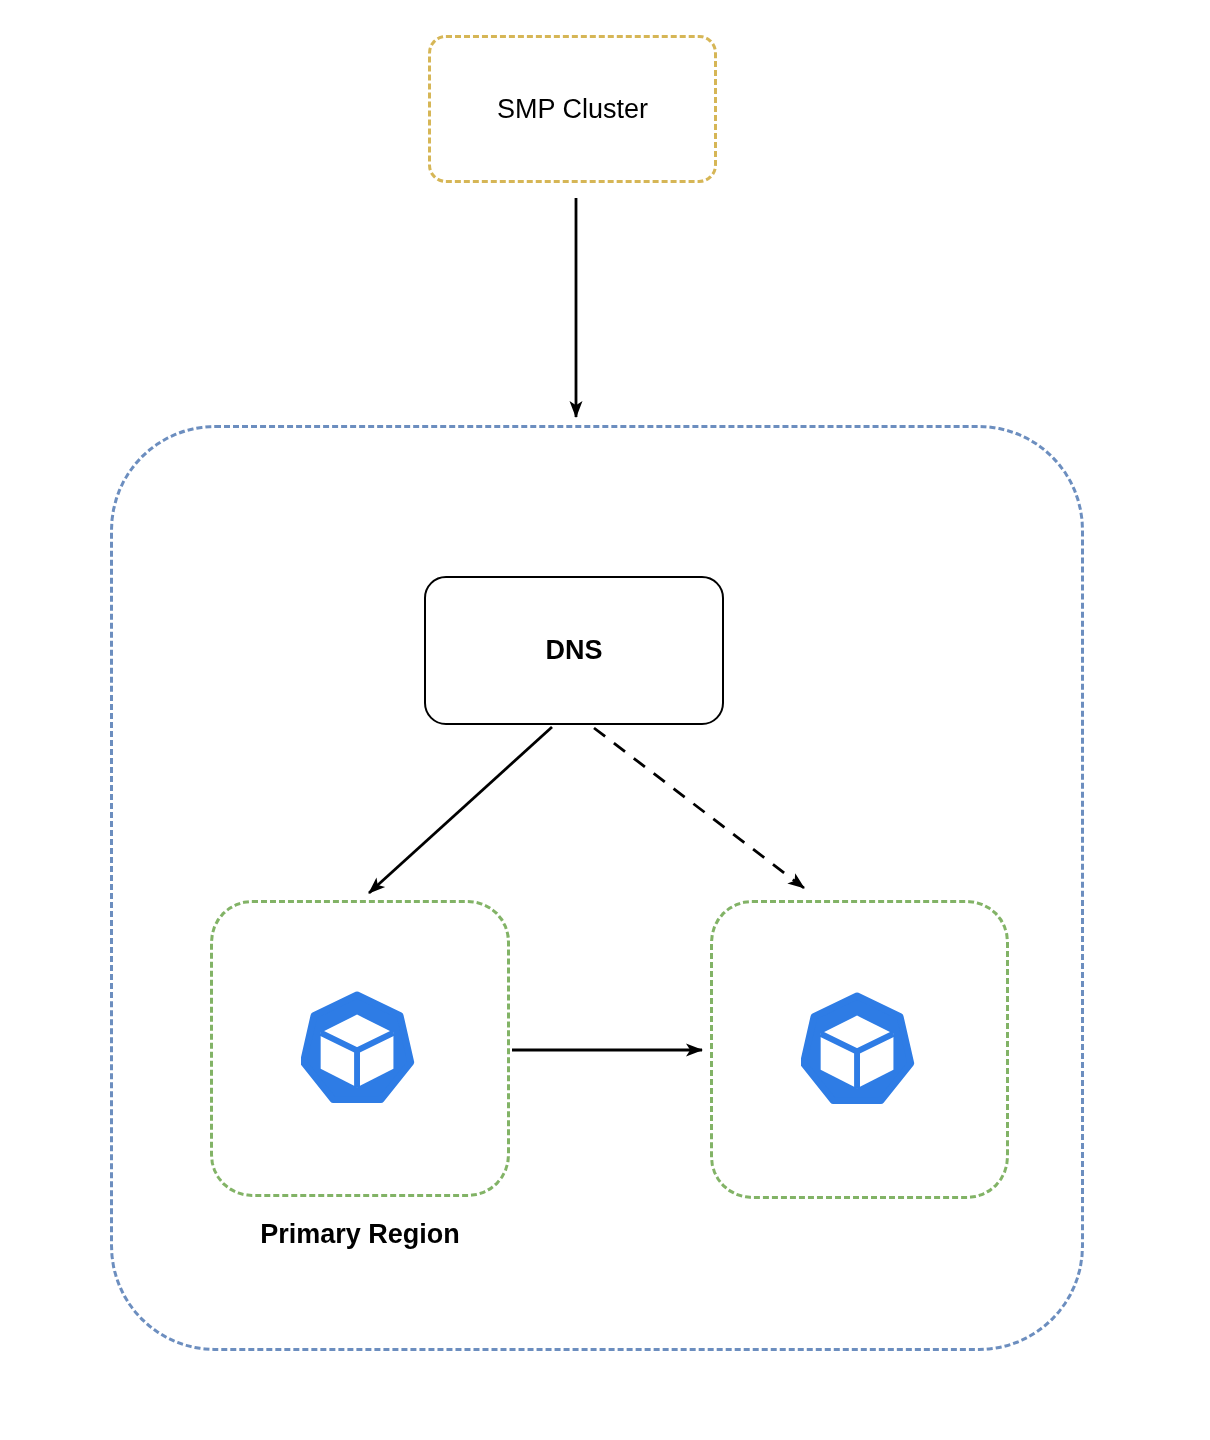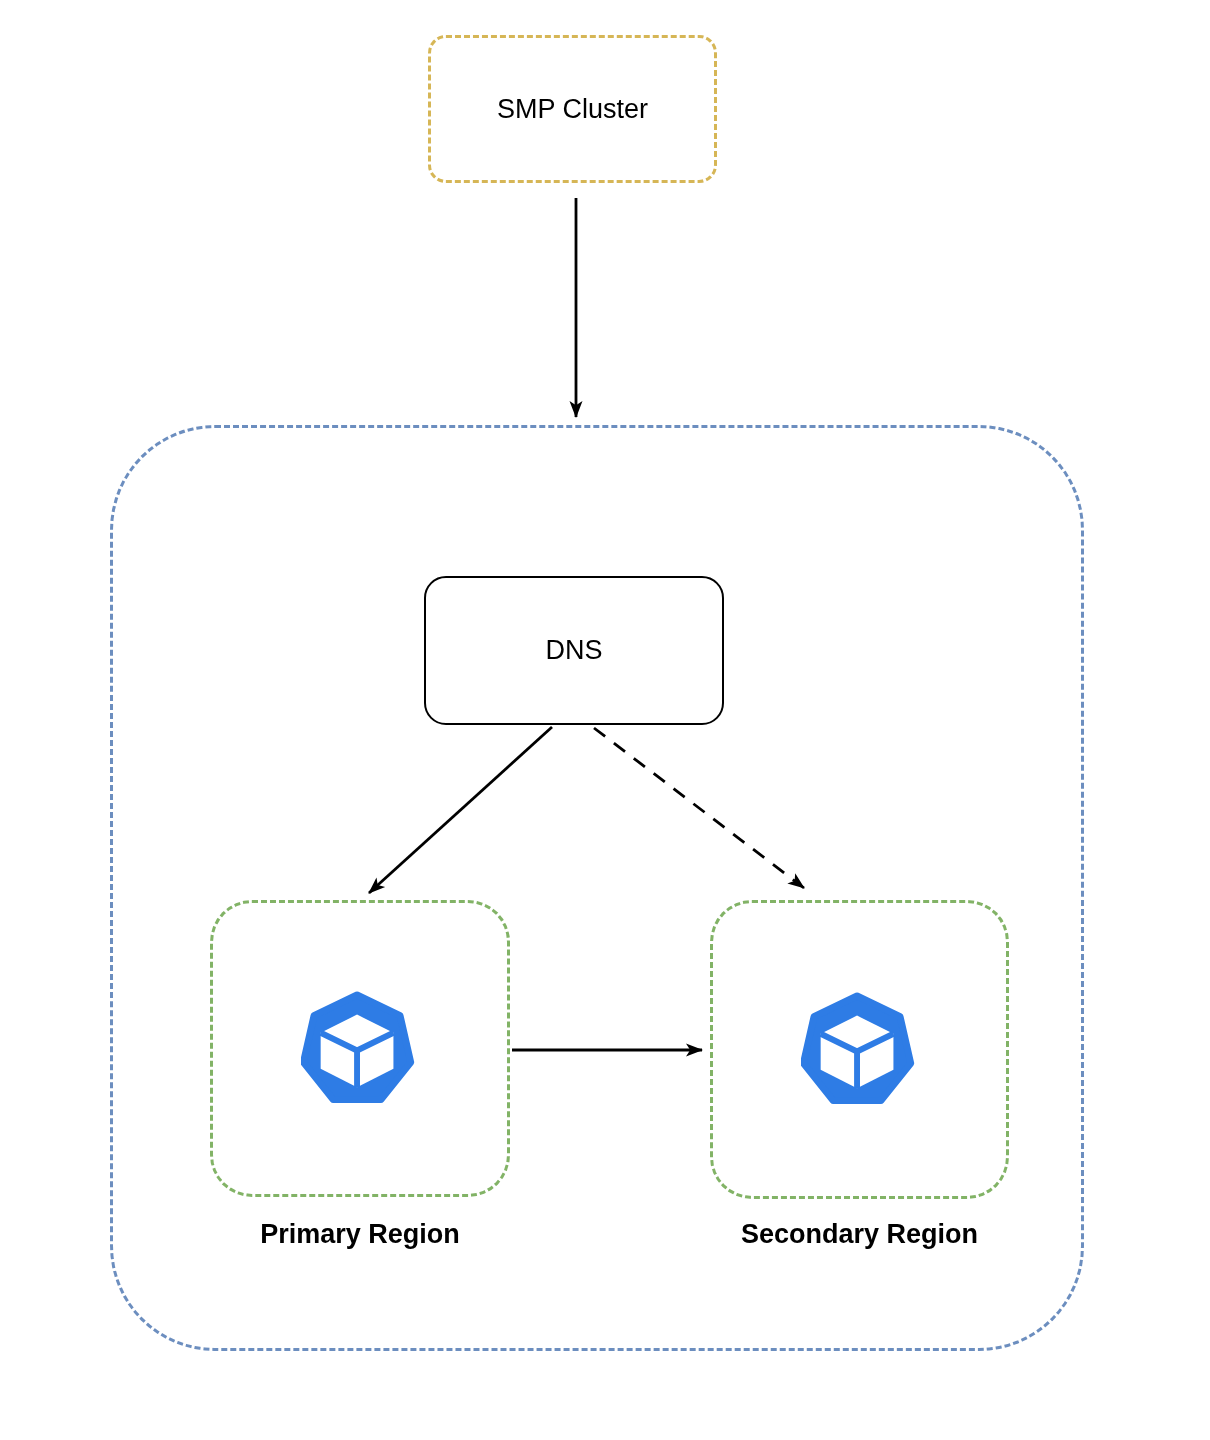--- a/index.html
+++ b/index.html
@@ -44,20 +44,21 @@
     width: 974px; height: 926px;
     border: 3px dashed var(--blue-border, #6c8ebf);
     border-radius: 105px;
     background: transparent;
   }
   #dns-box {
     left: 424px; top: 576px;
     width: 300px; height: 149px;
     border: 2.5px solid var(--node-border, #000);
     border-radius: 22px;
+    font-weight: bold;
   }
   #primary-box {
     left: 210px; top: 900px;
     width: 300px; height: 297px;
     border: 3px dashed var(--green-border, #82b366);
     border-radius: 42px;
     background: transparent;
   }
   #secondary-box {
     left: 710px; top: 900px;
@@ -119,21 +120,20 @@
 
   <div class="node" id="secondary-box">
     <svg class="region-icon" viewBox="0 0 120 120" aria-hidden="true">
       <polygon class="hept" stroke-width="7" stroke-linejoin="round" points="57,5 100.8,26.1 111.6,73.5 81.3,111.5 32.7,111.5 2.4,73.5 13.2,26.1"></polygon>
       <polygon class="cube-face" points="57,25 94,43.5 94,80 57,99 20,80 20,43.5"></polygon>
       <path class="cube-seam" stroke-width="6" fill="none" stroke-linejoin="round" d="M20,43.5 L57,61.5 L94,43.5 M57,61.5 L57,99"></path>
     </svg>
   </div>
 
   <div class="region-caption" id="primary-caption">Primary Region</div>
-  <div class="region-caption" id="secondary-caption">Secondary Region</div>
 
   <svg id="edges-layer" width="1210" height="1440" viewBox="0 0 1210 1440">
     <defs>
       <marker id="arrowhead" markerUnits="userSpaceOnUse" markerWidth="22" markerHeight="18" refX="17" refY="8" orient="auto">
         <path d="M1,1.5 L18,8 L1,14.5 L5.2,8 Z" fill="#000000"></path>
       </marker>
     </defs>
     <line class="edge" x1="576" y1="198" x2="576" y2="417" stroke-width="2.8" marker-end="url(#arrowhead)"></line>
     <line class="edge" x1="552" y1="727" x2="369" y2="893" stroke-width="2.8" marker-end="url(#arrowhead)"></line>
     <line class="edge" x1="594" y1="728" x2="804" y2="888" stroke-width="2.8" stroke-dasharray="14 11" marker-end="url(#arrowhead)"></line>

